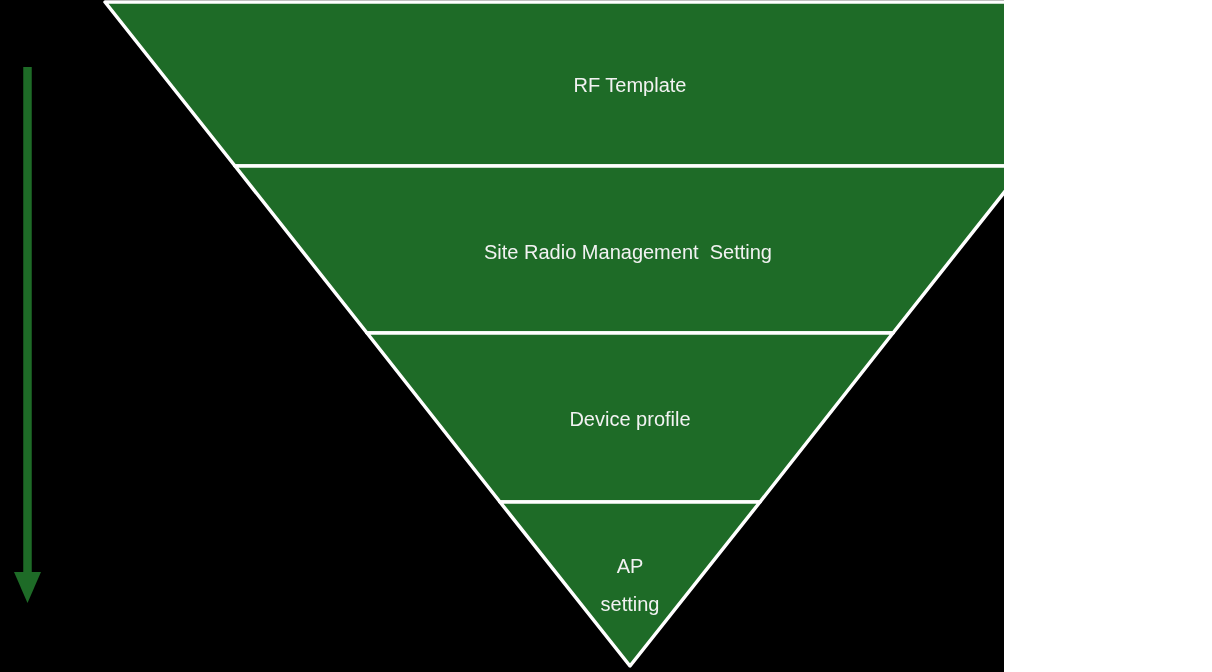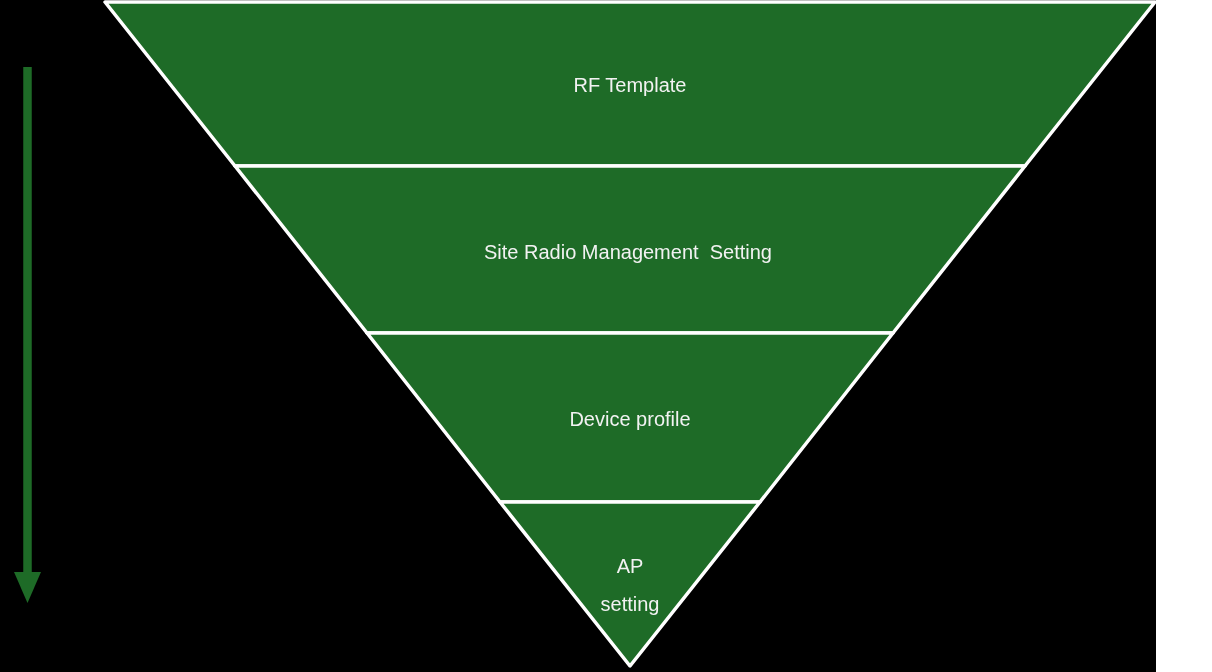--- a/index.html
+++ b/index.html
@@ -1,21 +1,21 @@
 <!DOCTYPE html>
 <html><head>
 <meta charset="utf-8">
 <style>
   html, body {
     margin: 0;
     padding: 0;
   }
   #canvas {
     position: relative;
-    width: 1156px;
+    width: 1004px;
     height: 672px;
     background: #000000;
     overflow: hidden;
   }
   svg text {
     font-family: "Liberation Sans", sans-serif;
     font-size: 20px;
     white-space: pre; 
   }
 </style>

